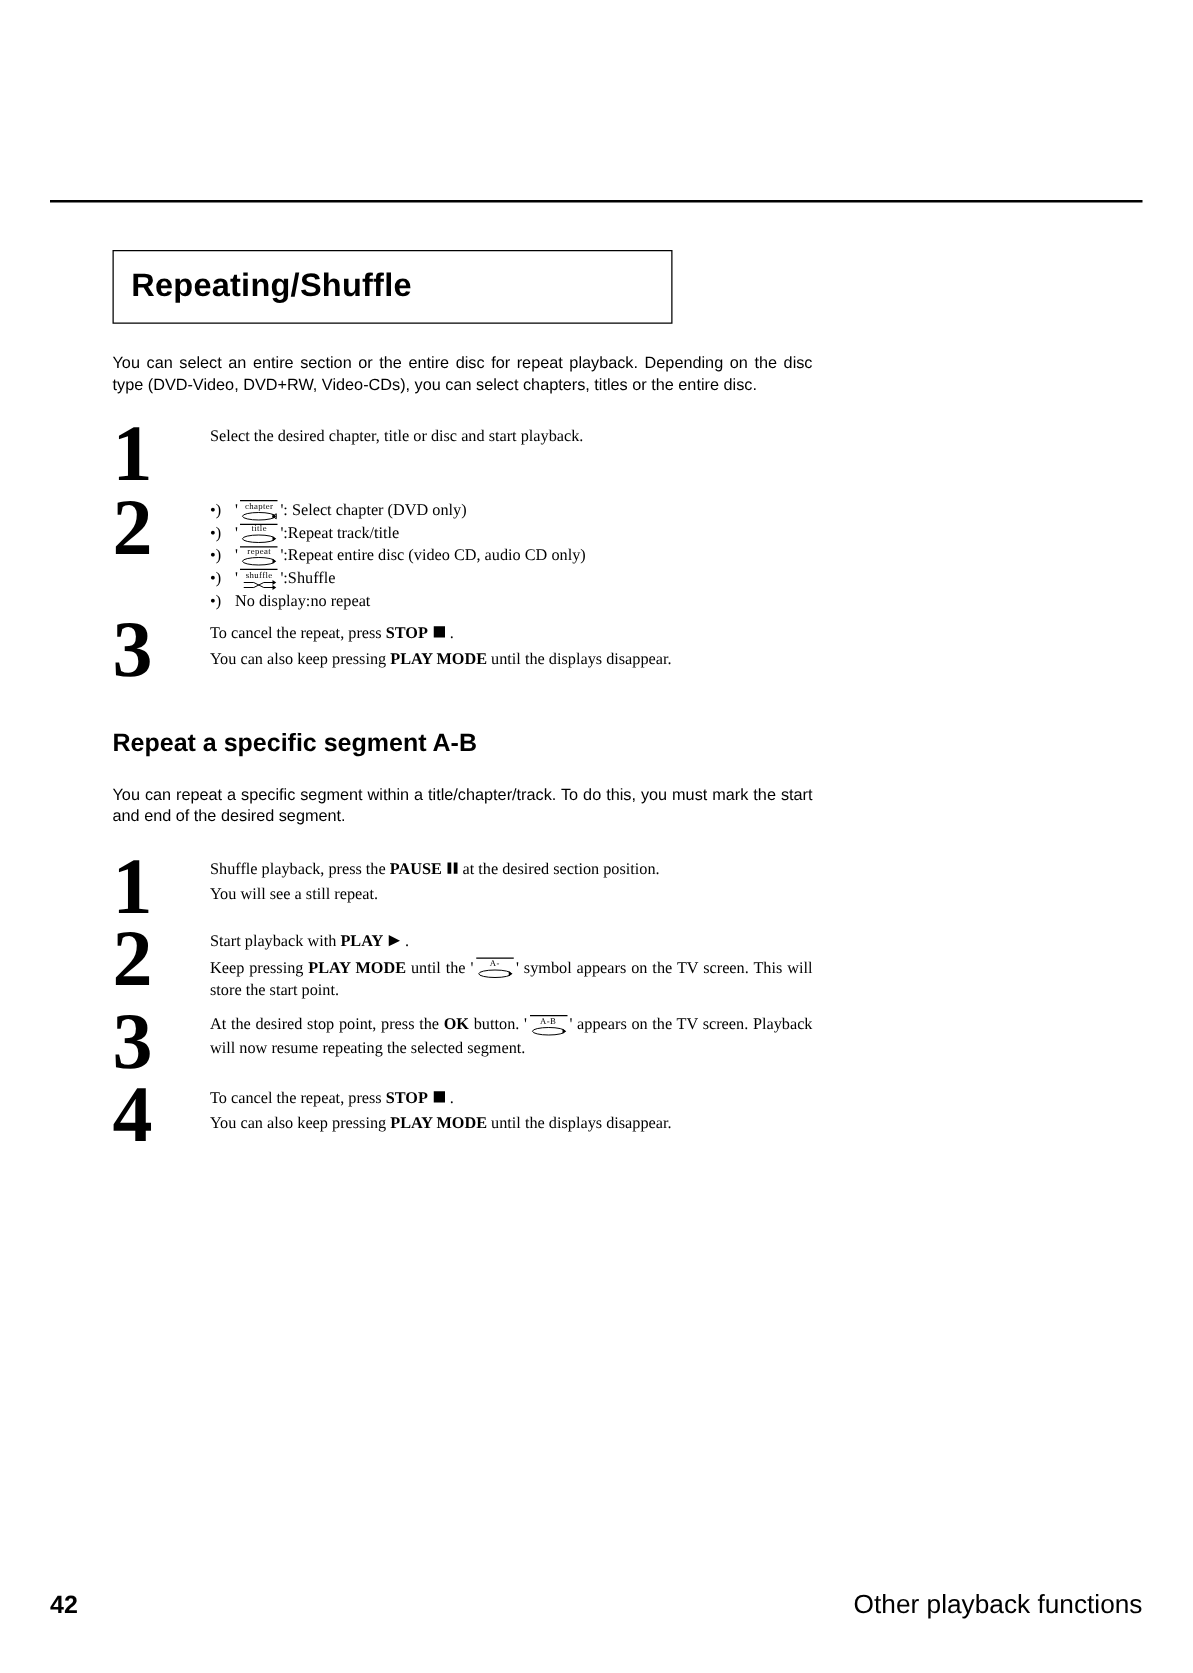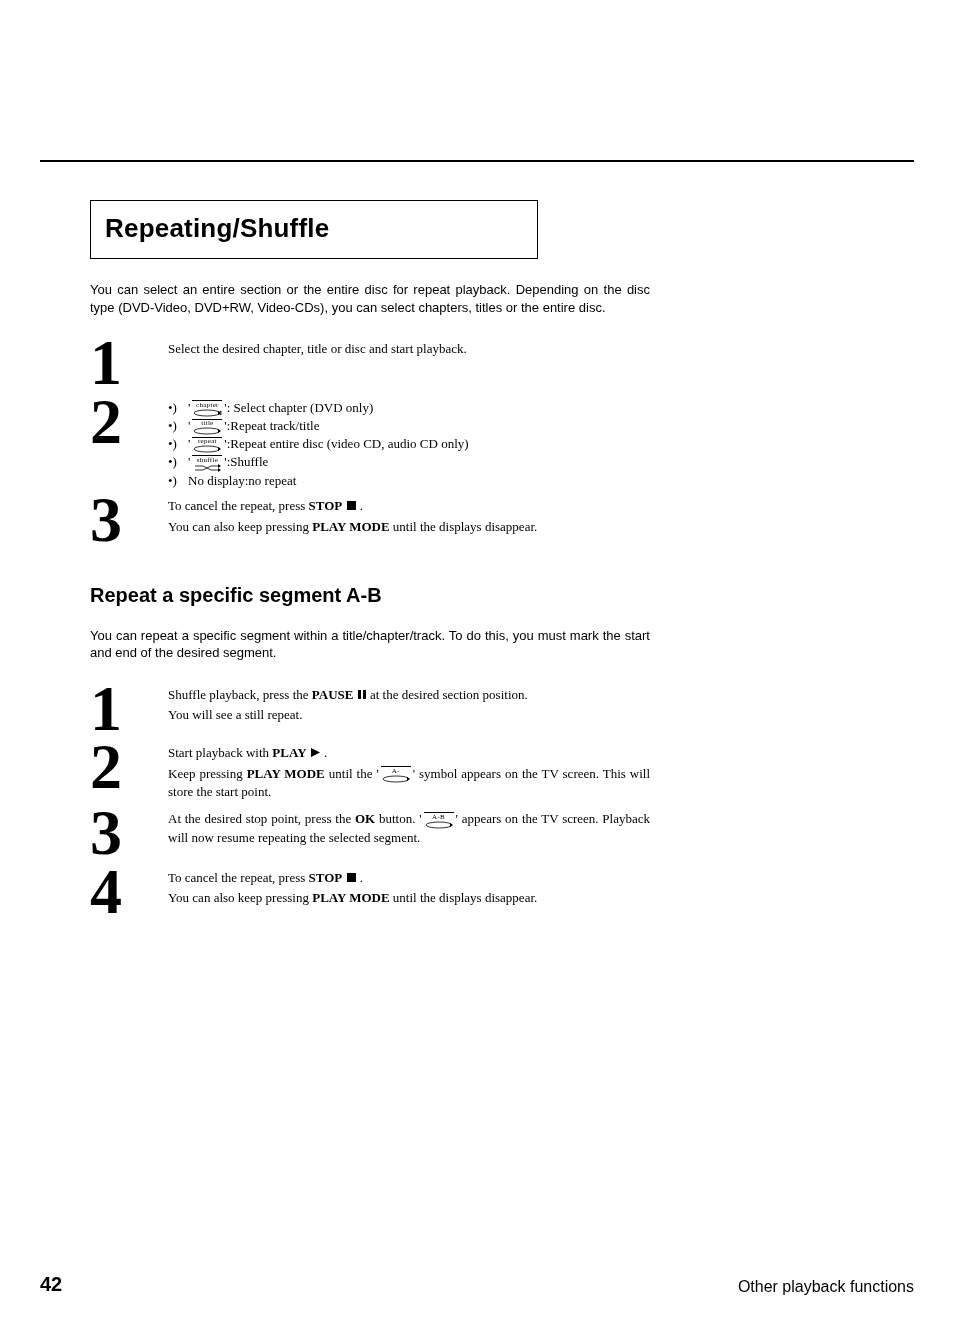--- a/index.html
+++ b/index.html
@@ -106,21 +106,21 @@
   .footer {
     position: absolute;
     left: 40px;
     right: 40px;
     bottom: 40px;
     display: flex;
     justify-content: space-between;
     align-items: flex-end;
   }
   .page-no { font-size: 20px; font-weight: 700; }
-  .foot-title { font-size: 16px; font-weight: 400; }
+  .foot-title { font-size: 21px; font-weight: 400; }
 
   
   .glyph { display: inline-block; vertical-align: -1px; }
 </style>
 </head>
 <body>
 
 <div class="rule-top"></div>
 
 <div class="section-box">

